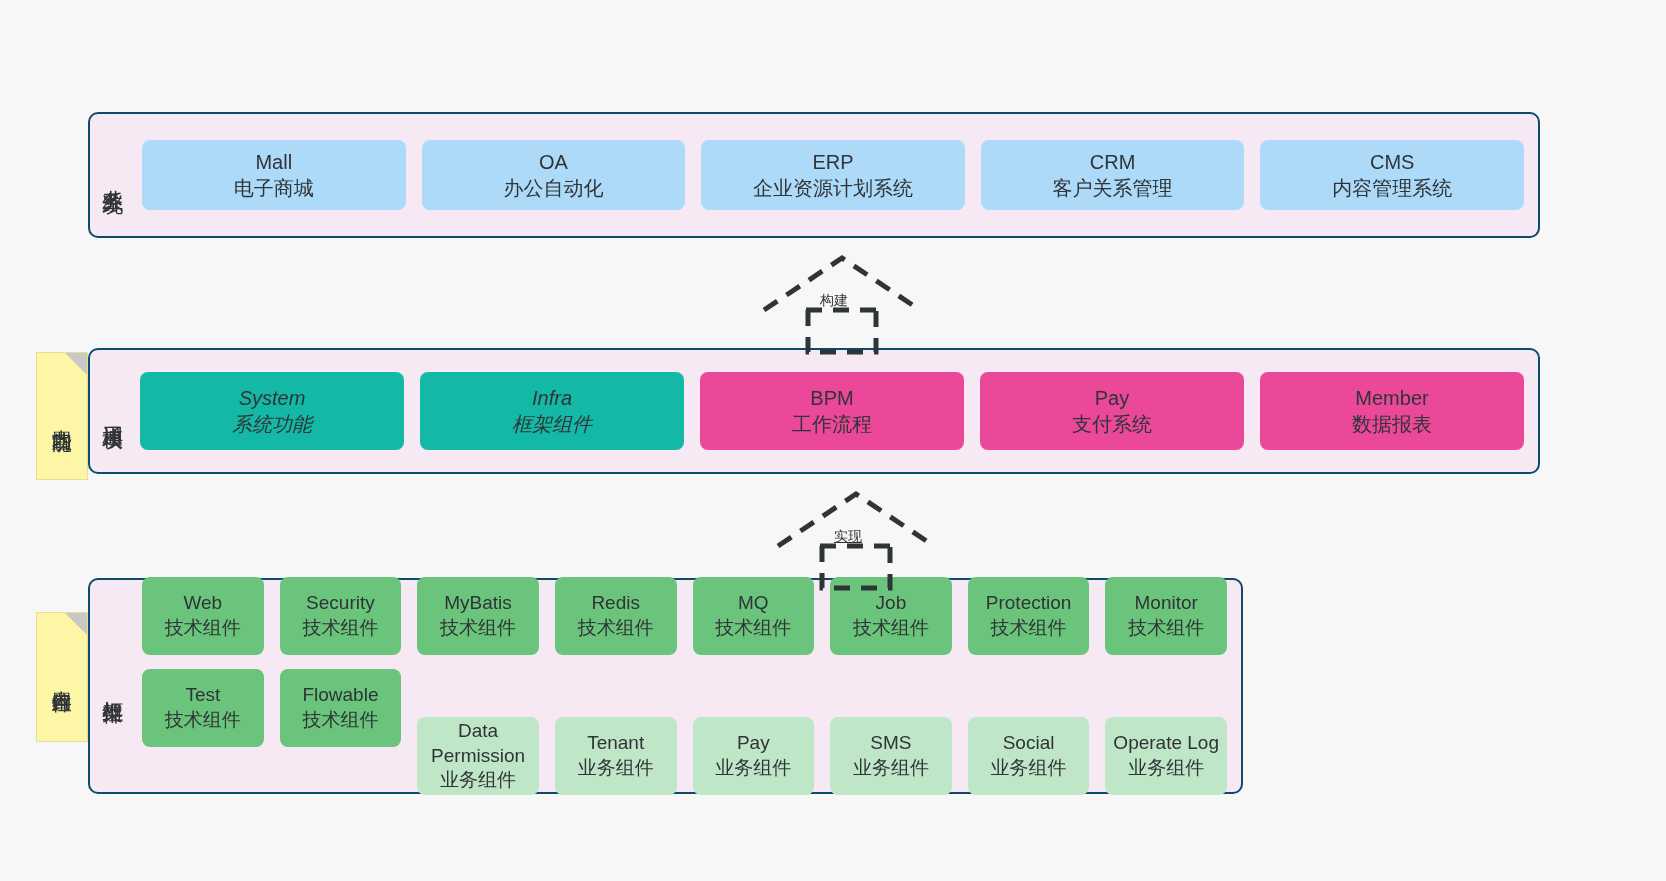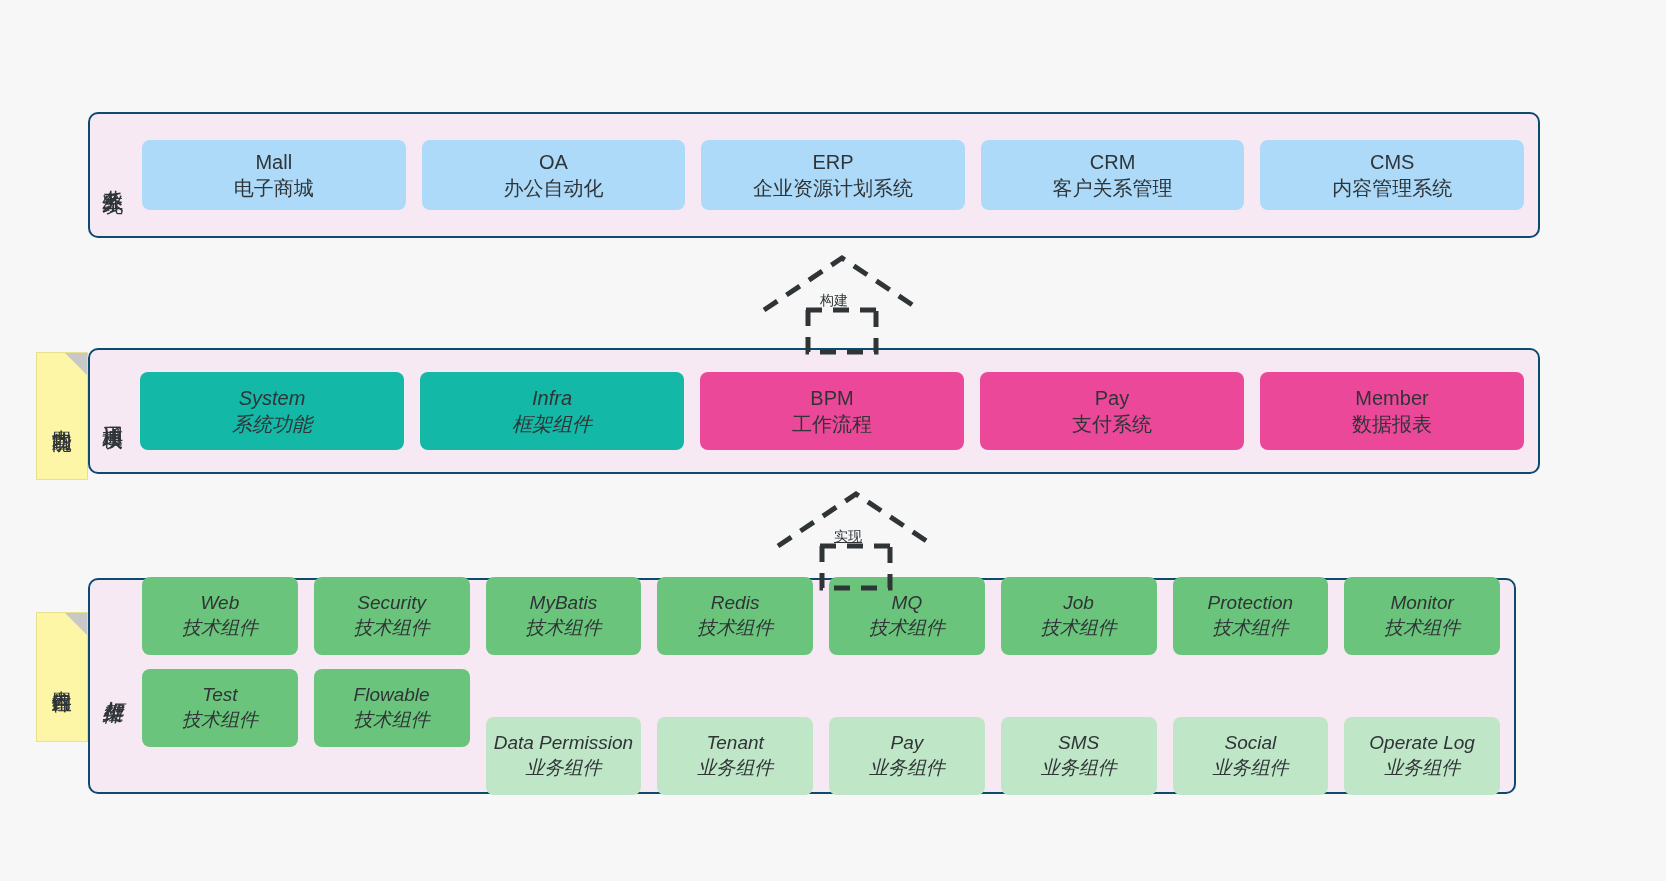--- a/index.html
+++ b/index.html
@@ -100,23 +100,22 @@
     height: 126px;
   }
   #layer-modules .cell { height: 78px; }
   .c-red   { background: #14b8a6; font-style: italic; }
   .c-pink  { background: #ec4899; }
 
   
   #layer-framework {
     left: 88px;
     top: 578px;
-    width: 1428px;
+    width: 1155px;
     height: 216px;
-    font-style: italic;
   }
   #layer-framework .layer-body { gap: 14px; padding: 0 14px 0 6px; }
   #layer-framework .cell { height: 78px; font-size: 19px; }
   .c-green  { background: #6bc47b; }
   .c-lgreen { background: #bfe6c6; margin-top: 48px; }
 
   
   .sticky {
     position: absolute;
     width: 52px;

